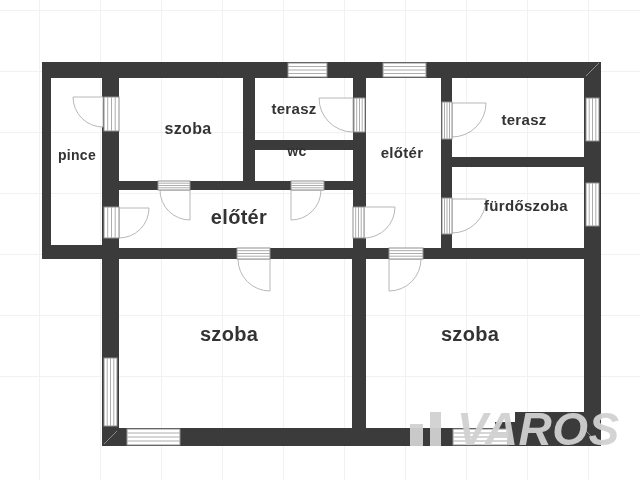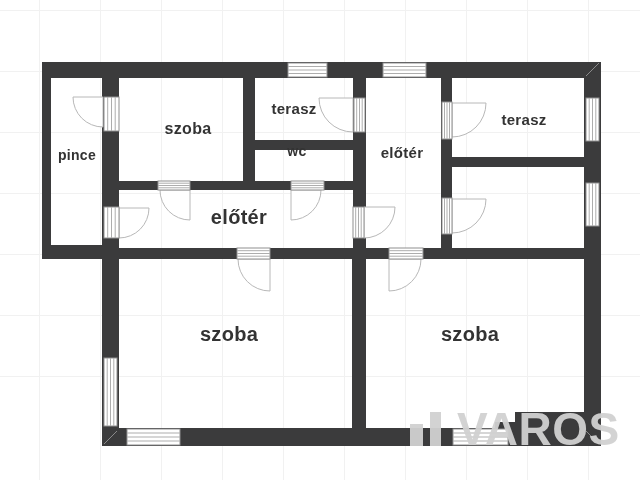--- a/index.html
+++ b/index.html
@@ -14,21 +14,21 @@
   }
   .plan-svg{position:absolute;left:0;top:0;}
   .room-label{
     position:absolute;transform:translate(-50%,-50%);
     font-weight:700;color:#333;letter-spacing:.3px;white-space:nowrap;
   }
   .wm-bar{position:absolute;background:rgba(209,209,209,.95);}
   .wm-text{
     position:absolute;left:457px;top:406px;
     font-size:46px;line-height:1;font-weight:700;letter-spacing:.5px;
-    color:rgba(209,209,209,.95);white-space:nowrap;
+    color:rgba(209,209,209,.95);white-space:nowrap;font-style:italic;
   }
 </style>
 </head>
 <body>
 
 <div class="canvas">
 
   <svg class="plan-svg" width="640" height="480" viewBox="0 0 640 480">
 
     <g fill="#3b3b3c">
@@ -212,20 +212,21 @@
     </g>
   </svg>
 
   <div class="room-label" style="left:77px;top:155px;font-size:14px">pince</div>
   <div class="room-label" style="left:188px;top:129px;font-size:16px">szoba</div>
   <div class="room-label" style="left:294px;top:108px;font-size:15px">terasz</div>
   <div class="room-label" style="left:297px;top:151px;font-size:14px">wc</div>
   <div class="room-label" style="left:402px;top:152px;font-size:15px">előtér</div>
   <div class="room-label" style="left:524px;top:119px;font-size:15px">terasz</div>
   <div class="room-label" style="left:239px;top:217px;font-size:20px">előtér</div>
+  <div class="room-label" style="left:526px;top:205px;font-size:15px">fürdőszoba</div>
   <div class="room-label" style="left:229px;top:334px;font-size:20px">szoba</div>
   <div class="room-label" style="left:470px;top:334px;font-size:20px">szoba</div>
 
   <div>
     <div class="wm-bar" style="left:410px;top:424px;width:13px;height:22px"></div>
     <div class="wm-bar" style="left:430px;top:412px;width:11px;height:34px"></div>
     <div class="wm-text">VAROS</div>
   </div>
 
 </div>

